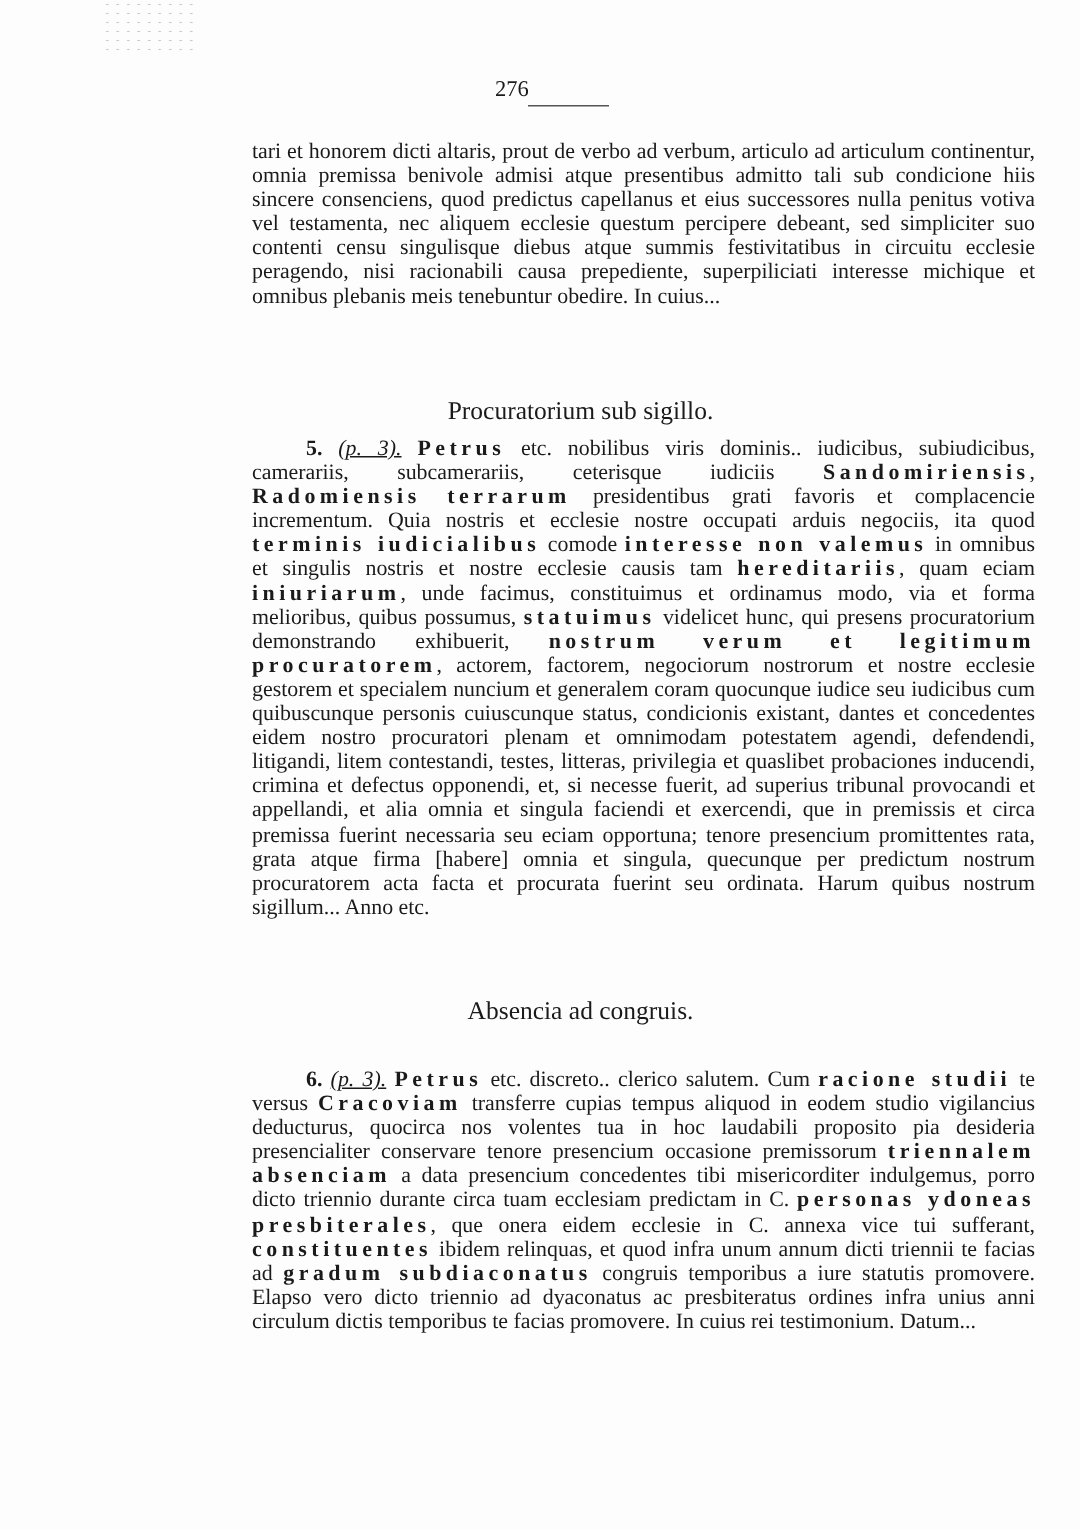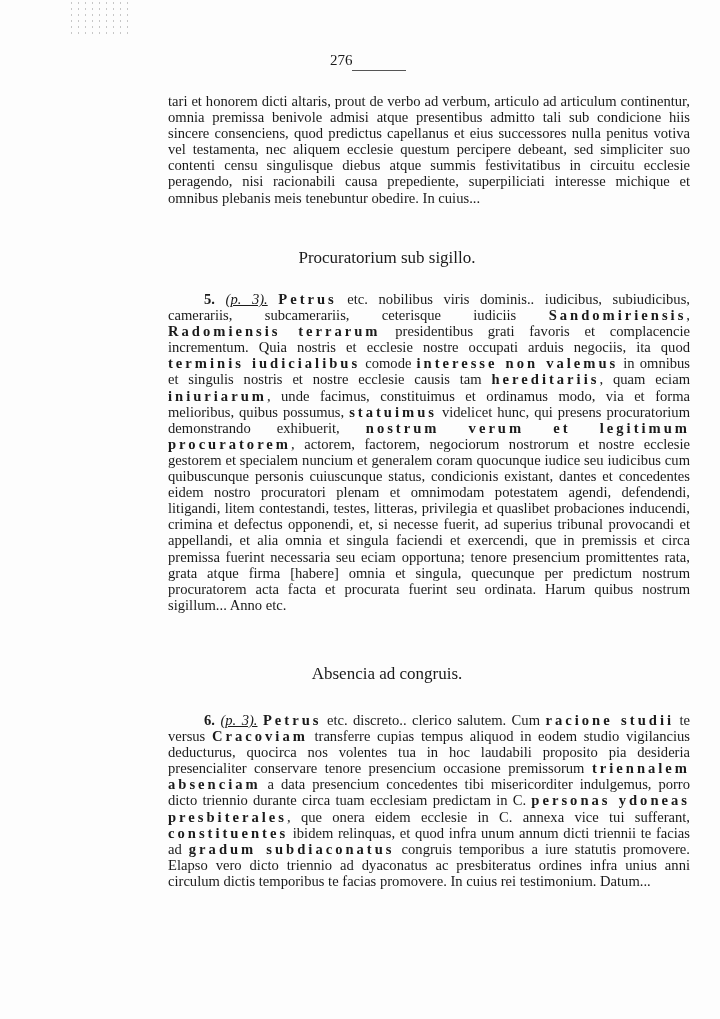--- a/index.html
+++ b/index.html
@@ -27,21 +27,21 @@
 <body>
 
 <div class="specks"></div>
 <div class="page-number">276</div>
 <div class="page-rule"></div>
 
 <div class="text-block" style="top:93px;">
   <p>tari et honorem dicti altaris, prout de verbo ad verbum, articulo ad articulum continentur, omnia premissa benivole admisi atque presentibus admitto tali sub condicione hiis sincere consenciens, quod predictus capellanus et eius successores nulla penitus votiva vel testamenta, nec aliquem ecclesie questum percipere debeant, sed simpliciter suo contenti censu singulisque diebus atque summis festivitatibus in circuitu ecclesie peragendo, nisi racionabili causa prepediente, superpiliciati interesse michique et omnibus plebanis meis tenebuntur obedire. In cuius...</p>
 </div>
 
-<div class="heading" style="top:248px;">Procuratorium sub sigillo.</div>
+<div class="heading" style="top:264px;">Procuratorium sub sigillo.</div>
 <div class="text-block" style="top:291px;">
   <p class="indent" id="sec0"><span class="num">5.</span> <span class="ital">(p. 3).</span><span> </span><span class="spaced">Petrus</span><span> etc. nobilibus viris dominis.. iudicibus, subiudicibus, camerariis, subcamerariis, ceterisque iudiciis </span><span class="spaced">Sandomiriensis</span><span>, </span><span class="spaced">Radomiensis terrarum</span><span> presidentibus grati favoris et complacencie incrementum. Quia nostris et ecclesie nostre occupati arduis negociis, ita quod </span><span class="spaced">terminis iudicialibus</span><span> comode </span><span class="spaced">interesse non valemus</span><span> in omnibus et singulis nostris et nostre ecclesie causis tam </span><span class="spaced">hereditariis</span><span>, quam eciam </span><span class="spaced">iniuriarum</span><span>, unde facimus, constituimus et ordinamus modo, via et forma melioribus, quibus possumus, </span><span class="spaced">statuimus</span><span> videlicet hunc, qui presens procuratorium demonstrando exhibuerit, </span><span class="spaced">nostrum verum et legitimum procuratorem</span><span>, actorem, factorem, negociorum nostrorum et nostre ecclesie gestorem et specialem nuncium et generalem coram quocunque iudice seu iudicibus cum quibuscunque personis cuiuscunque status, condicionis existant, dantes et concedentes eidem nostro procuratori plenam et omnimodam potestatem agendi, defendendi, litigandi, litem contestandi, testes, litteras, privilegia et quaslibet probaciones inducendi, crimina et defectus opponendi, et, si necesse fuerit, ad superius tribunal provocandi et appellandi, et alia omnia et singula faciendi et exercendi, que in premissis et circa premissa fuerint necessaria seu eciam opportuna; tenore presencium promittentes rata, grata atque firma [habere] omnia et singula, quecunque per predictum nostrum procuratorem acta facta et procurata fuerint seu ordinata. Harum quibus nostrum sigillum... Anno etc.</span></p>
 </div>
 
 <div class="heading" style="top:664px;">Absencia ad congruis.</div>
 <div class="text-block" style="top:712px;">
   <p class="indent" id="sec1"><span class="num">6.</span> <span class="ital">(p. 3).</span><span> </span><span class="spaced">Petrus</span><span> etc. discreto.. clerico salutem. Cum </span><span class="spaced">racione studii</span><span> te versus </span><span class="spaced">Cracoviam</span><span> transferre cupias tempus aliquod in eodem studio vigilancius deducturus, quocirca nos volentes tua in hoc laudabili proposito pia desideria presencialiter conservare tenore presencium occasione premissorum </span><span class="spaced">triennalem absenciam</span><span> a data presencium concedentes tibi misericorditer indulgemus, porro dicto triennio durante circa tuam ecclesiam predictam in C. </span><span class="spaced">personas ydoneas presbiterales</span><span>, que onera eidem ecclesie in C. annexa vice tui sufferant, </span><span class="spaced">constituentes</span><span> ibidem relinquas, et quod infra unum annum dicti triennii te facias ad </span><span class="spaced">gradum subdiaconatus</span><span> congruis temporibus a iure statutis promovere. Elapso vero dicto triennio ad dyaconatus ac presbiteratus ordines infra unius anni circulum dictis temporibus te facias promovere. In cuius rei testimonium. Datum...</span></p>
 </div>
 
 </body></html>

